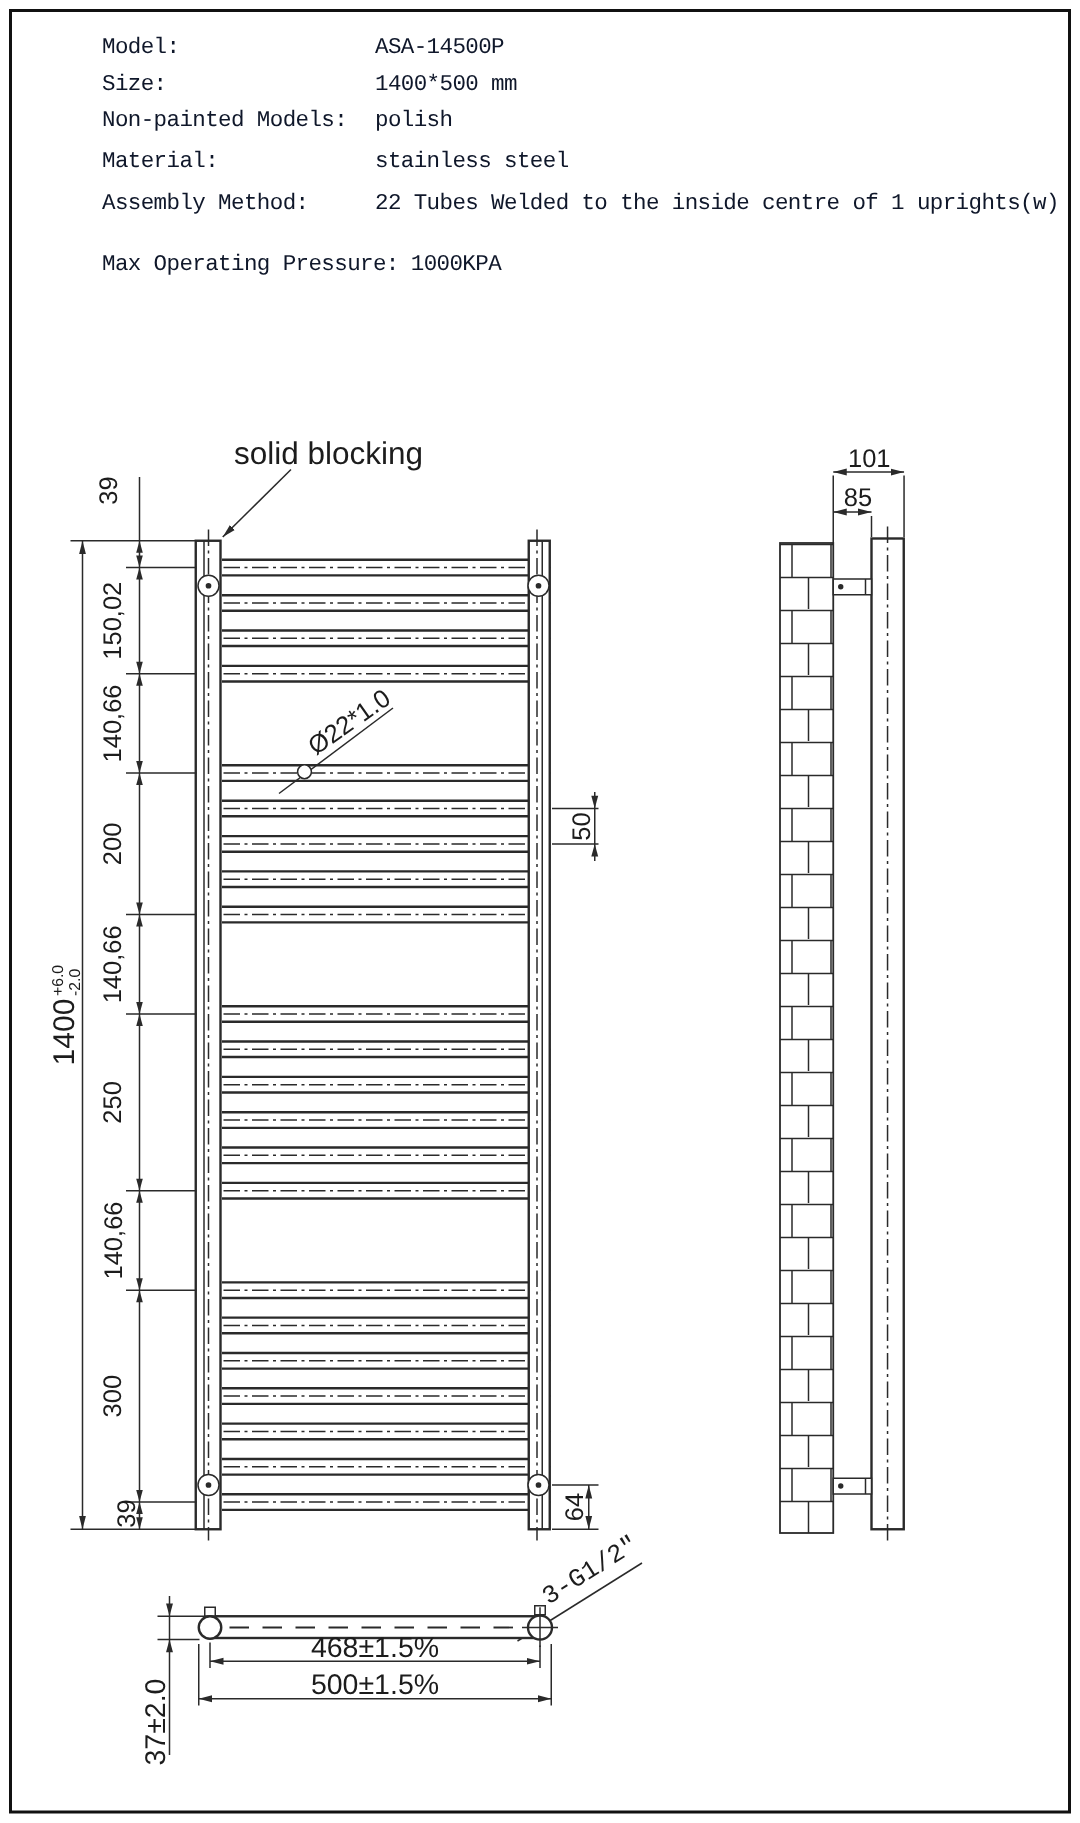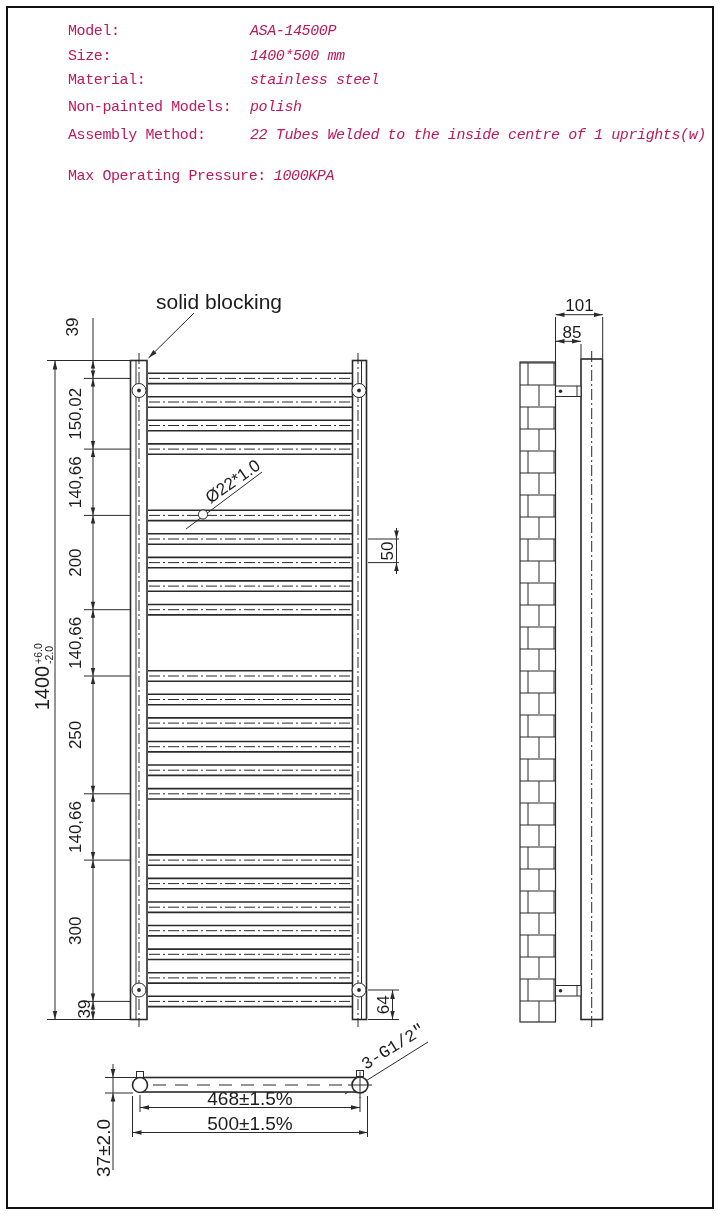--- a/index.html
+++ b/index.html
@@ -13,30 +13,30 @@
   }
   .page-border{
     position:absolute;left:6px;top:6px;right:6px;bottom:6px;
     border:2px solid #111;
     pointer-events:none;
   }
   
   .spec-table{
     position:absolute;left:68px;top:20px;width:640px;
     font-family:"Liberation Mono", monospace;
-    font-size:15px;letter-spacing:-0.4px;color:#be185d;
+    font-size:15px;letter-spacing:-0.4px;color:#0f172a;
   }
   .spec-row{display:flex;line-height:24px;white-space:nowrap;}
   .spec-row:nth-child(2){margin-top:1px;}
   .spec-row:nth-child(4){margin-top:3px;}
   .spec-row:nth-child(5){margin-top:4px;}
   .spec-row:nth-child(6){margin-top:17px;}
   .spec-row:nth-child(7){margin-top:10px;margin-left:14px;}
   .spec-label{min-width:174px;}
-  .spec-value{margin-left:8px;font-style:italic;}
+  .spec-value{margin-left:8px;}
   
   svg.drawing{position:absolute;left:0;top:0;}
   .obj{stroke:#2a2a2a;stroke-width:1.6;fill:none;}
   .thin{stroke:#2a2a2a;stroke-width:1;fill:none;}
   .cl{stroke:#2a2a2a;stroke-width:1;fill:none;stroke-dasharray:11 3 2 3;}
   .dash{stroke:#2a2a2a;stroke-width:1.2;fill:none;stroke-dasharray:13 9;}
   .fillw{fill:#ffffff;}
   .arr{fill:#2a2a2a;stroke:none;}
   text.dim{font-family:"Liberation Sans", sans-serif;font-size:17px;fill:#1c1c1c;}
   text.dimbig{font-family:"Liberation Sans", sans-serif;font-size:20px;fill:#1c1c1c;}
@@ -54,26 +54,26 @@
   <div class="spec-table">
     <div class="spec-row">
       <span class="spec-label">Model:</span>
       <span class="spec-value">ASA-14500P</span>
     </div>
     <div class="spec-row">
       <span class="spec-label">Size:</span>
       <span class="spec-value">1400*500 mm</span>
     </div>
     <div class="spec-row">
+      <span class="spec-label">Non-painted Models:</span>
+      <span class="spec-value">polish</span>
+    </div>
+    <div class="spec-row">
       <span class="spec-label">Material:</span>
       <span class="spec-value">stainless steel</span>
-    </div>
-    <div class="spec-row">
-      <span class="spec-label">Non-painted Models:</span>
-      <span class="spec-value">polish</span>
     </div>
     <div class="spec-row">
       <span class="spec-label">Assembly Method:</span>
       <span class="spec-value">22 Tubes Welded to the inside centre of 1 uprights(w)</span>
     </div>
     <div class="spec-row">
       <span class="spec-label">Max Operating Pressure:</span>
       <span class="spec-value">1000KPA</span>
     </div>
   </div>

